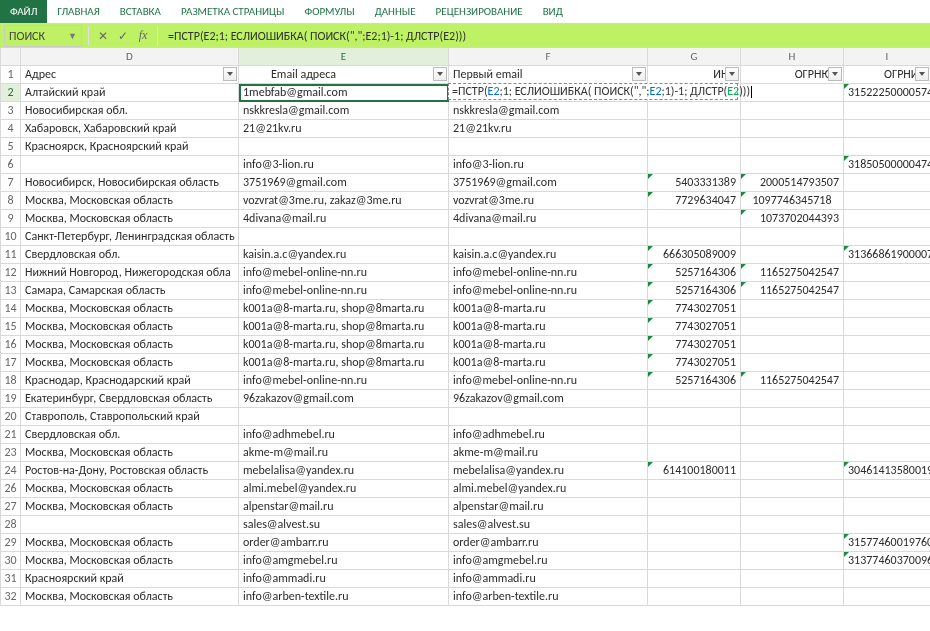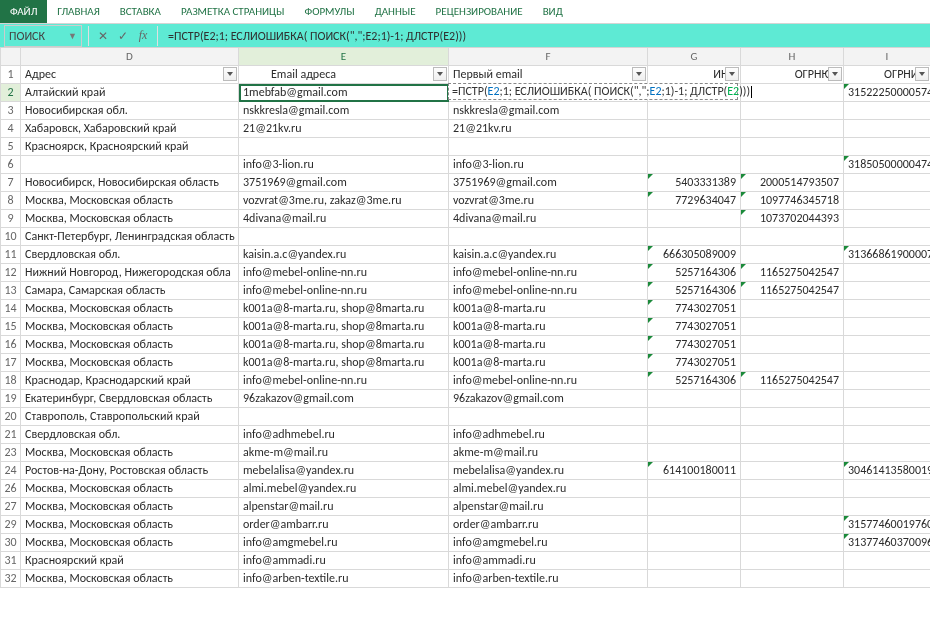--- a/index.html
+++ b/index.html
@@ -4,21 +4,21 @@
 <style>
   * { box-sizing: border-box; margin: 0; padding: 0; }
   body { font-family: "Segoe UI", Calibri, Arial, sans-serif; font-size: 12px; color: #333; background: #fff; width: 930px; overflow: hidden; }
 
   
   .ribbon { height: 24px; display: flex; align-items: stretch; background: #fff; border-bottom: 1px solid #d4d4d4; font-size: 11px; }
   .ribbon .tab { padding: 0 10px; line-height: 24px; color: #217346; cursor: pointer; }
   .ribbon .tab.file { background: #217346; color: #fff; font-weight: normal; }
 
   
-  .fbar { height: 24px; display: flex; align-items: center; border-bottom: 1px solid #d4d4d4; background: #5eead4; font-size: 12px; color: #444; }
+  .fbar { height: 24px; display: flex; align-items: center; border-bottom: 1px solid #d4d4d4; background: #bef264; font-size: 12px; color: #444; }
   .namebox { width: 78px; height: 22px; border: 1px solid #ccc; margin: 0 2px 0 4px; display: flex; align-items: center; padding: 0 4px; justify-content: space-between; }
   .namebox .dd { color: #777; font-size: 9px; }
   .fbar .sep { width: 1px; height: 20px; background: #e0e0e0; margin: 0 4px; }
   .fbtn { width: 20px; height: 22px; display: inline-flex; align-items: center; justify-content: center; color: #666; cursor: pointer; }
   .fbtn.fx { font-style: italic; font-family: "Times New Roman", serif; }
   .finput { flex: 1; padding: 0 6px; color: #303030; white-space: nowrap; overflow: hidden; }
 
   
   .gridwrap { position: relative; overflow: hidden; height: 583px; }
   table.sheet { border-collapse: collapse; table-layout: fixed; width: 930px; }
@@ -175,21 +175,21 @@
           <td class="cell num" style="position: relative;"><span class="tri"></span><span>5403331389</span></td>
           <td class="cell num" style="position: relative;"><span class="tri"></span><span>2000514793507</span></td>
           <td class="cell" style="position: relative;"><span></span></td>
         </tr>
         <tr>
           <td class="rh">8</td>
           <td class="cell" style="position: relative;"><span>Москва, Московская область</span></td>
           <td class="cell" style="position: relative;"><span>vozvrat@3me.ru, zakaz@3me.ru</span></td>
           <td class="cell" style="position: relative;"><span>vozvrat@3me.ru</span></td>
           <td class="cell num" style="position: relative;"><span class="tri"></span><span>7729634047</span></td>
-          <td class="cell num" style="position: relative;"><span class="tri"></span><span>1097746345718</span></td>
+          <td class="cell num" style="position: relative; text-align: center;"><span class="tri"></span><span>1097746345718</span></td>
           <td class="cell" style="position: relative;"><span></span></td>
         </tr>
         <tr>
           <td class="rh">9</td>
           <td class="cell" style="position: relative;"><span>Москва, Московская область</span></td>
           <td class="cell" style="position: relative;"><span>4divana@mail.ru</span></td>
           <td class="cell" style="position: relative;"><span>4divana@mail.ru</span></td>
           <td class="cell" style="position: relative;"><span></span></td>
           <td class="cell num" style="position: relative;"><span class="tri"></span><span>1073702044393</span></td>
           <td class="cell" style="position: relative;"><span></span></td>
@@ -332,20 +332,29 @@
         <tr>
           <td class="rh">27</td>
           <td class="cell" style="position: relative;"><span>Москва, Московская область</span></td>
           <td class="cell" style="position: relative;"><span>alpenstar@mail.ru</span></td>
           <td class="cell" style="position: relative;"><span>alpenstar@mail.ru</span></td>
           <td class="cell" style="position: relative;"><span></span></td>
           <td class="cell" style="position: relative;"><span></span></td>
           <td class="cell" style="position: relative;"><span></span></td>
         </tr>
         <tr>
+          <td class="rh">28</td>
+          <td class="cell" style="position: relative;"><span></span></td>
+          <td class="cell" style="position: relative;"><span>sales@alvest.su</span></td>
+          <td class="cell" style="position: relative;"><span>sales@alvest.su</span></td>
+          <td class="cell" style="position: relative;"><span></span></td>
+          <td class="cell" style="position: relative;"><span></span></td>
+          <td class="cell" style="position: relative;"><span></span></td>
+        </tr>
+        <tr>
           <td class="rh">29</td>
           <td class="cell" style="position: relative;"><span>Москва, Московская область</span></td>
           <td class="cell" style="position: relative;"><span>order@ambarr.ru</span></td>
           <td class="cell" style="position: relative;"><span>order@ambarr.ru</span></td>
           <td class="cell" style="position: relative;"><span></span></td>
           <td class="cell" style="position: relative;"><span></span></td>
           <td class="cell num" style="position: relative;"><span class="tri"></span><span>31577460019760</span></td>
         </tr>
         <tr>
           <td class="rh">30</td>

